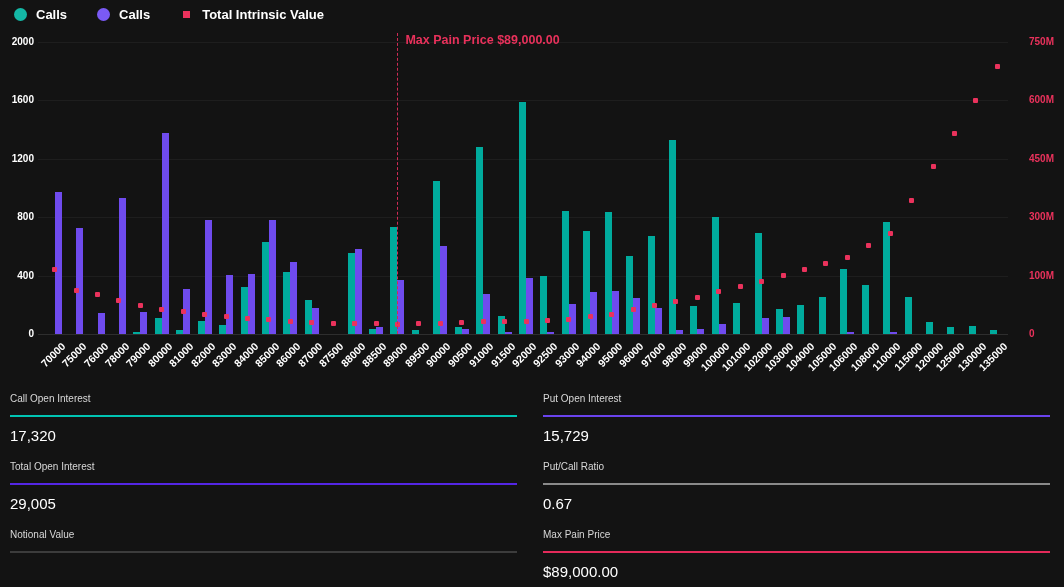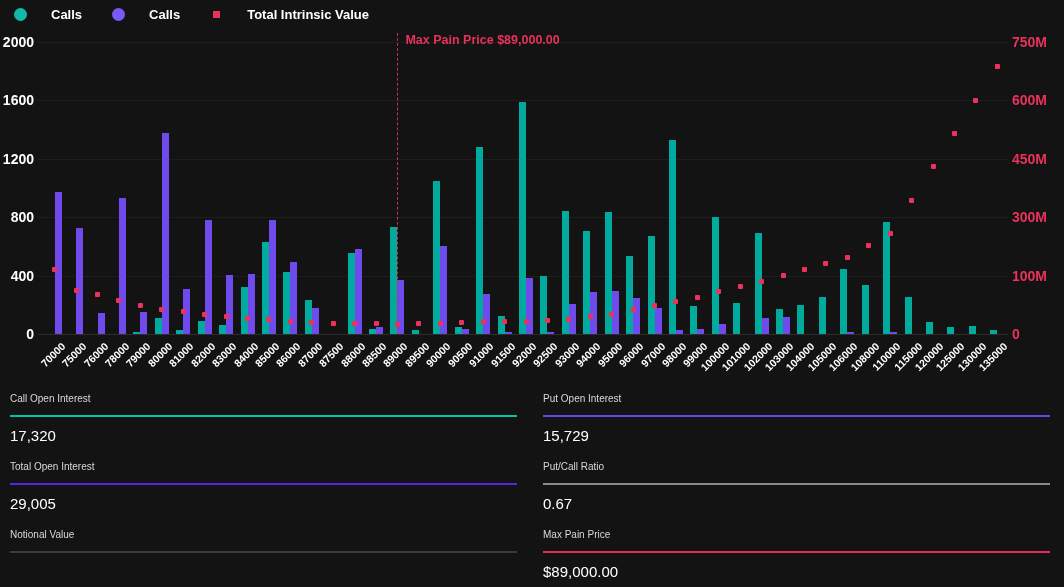--- a/index.html
+++ b/index.html
@@ -4,30 +4,30 @@
 <style>
   html,body{margin:0;padding:0;background:#121212;}
   *{box-sizing:border-box;}
   .app{
     position:relative;width:1064px;height:587px;background:#131313;
     font-family:"Liberation Sans",sans-serif;overflow:hidden;
   }
   
   .chart-section{position:relative;width:1064px;height:386px;}
   .legend{position:absolute;left:14px;top:7px;display:flex;align-items:center;gap:30px;}
-  .legend-item{display:flex;align-items:center;gap:24px;cursor:pointer;}
+  .legend-item{display:flex;align-items:center;gap:9px;cursor:pointer;}
   .legend-marker{display:inline-block;}
   .legend-marker.circle{width:13px;height:13px;border-radius:50%;}
   .legend-marker.square{width:7px;height:7px;margin:0 3px;}
   .legend-label{color:#ffffff;font-size:13px;font-weight:700;}
   .yaxis-left{position:absolute;left:0;top:0;width:36px;height:386px;}
   .yaxis-right{position:absolute;left:1010px;top:0;width:54px;height:386px;}
-  .ytick{position:absolute;font-size:14px;font-weight:700;line-height:14px;}
+  .ytick{position:absolute;font-size:10px;font-weight:700;line-height:14px;}
   .yaxis-left .ytick{right:2px;color:#ffffff;text-align:right;}
-  .yaxis-right .ytick{left:2px;text-align:right;}
+  .yaxis-right .ytick{left:19px;text-align:right;}
   .grid-layer{position:absolute;left:38px;top:42px;width:970px;height:292px;}
   .gridline{position:absolute;left:0;width:100%;height:1px;background:#1e1e1e;}
   .gridline.baseline{background:#2e2e2e;}
   .plot-area{position:absolute;left:44px;top:42px;width:964px;height:292px;overflow:visible;}
   .bar{position:absolute;bottom:0;}
   .dot{position:absolute;width:5px;height:5px;border-radius:1px;}
   .max-pain-line{position:absolute;width:0;border-left:1.5px dashed #cf2b55;}
   .max-pain-label{position:absolute;font-size:12.5px;font-weight:700;white-space:nowrap;}
   .xaxis{position:absolute;left:44px;top:338px;width:964px;height:48px;}
   .xtick{

